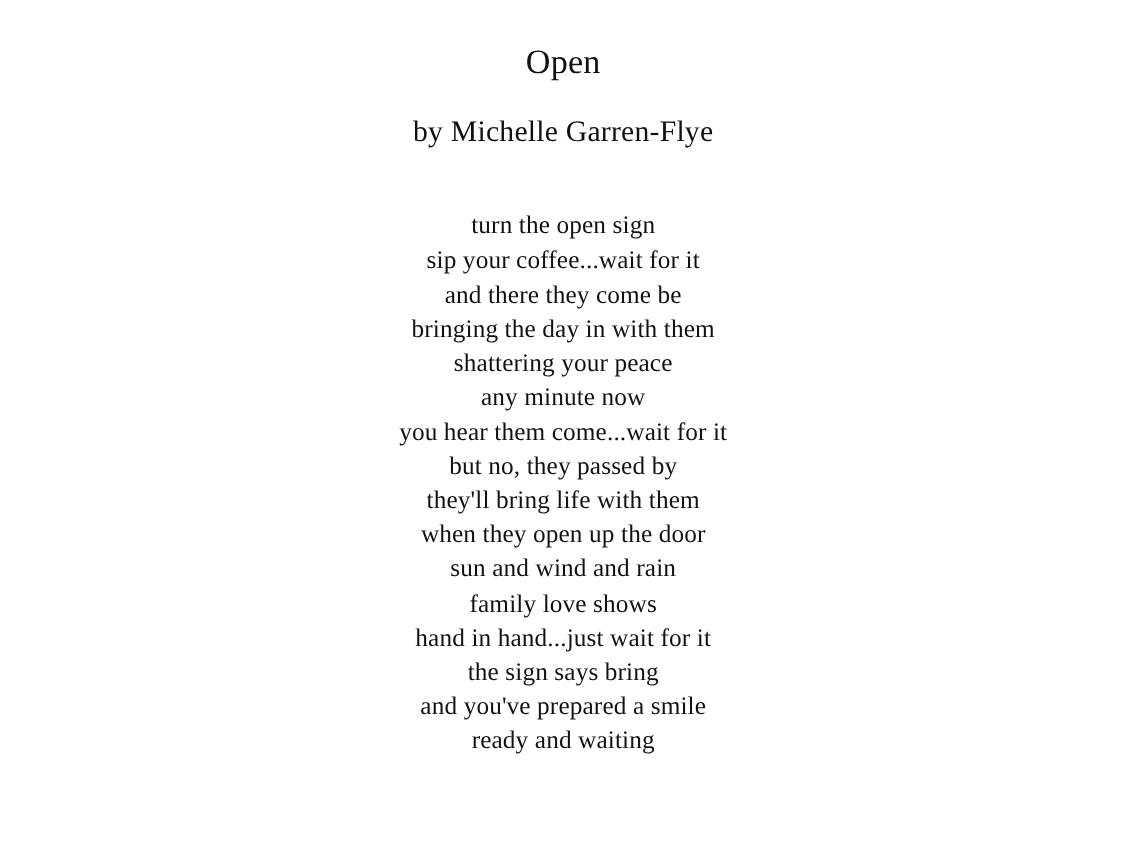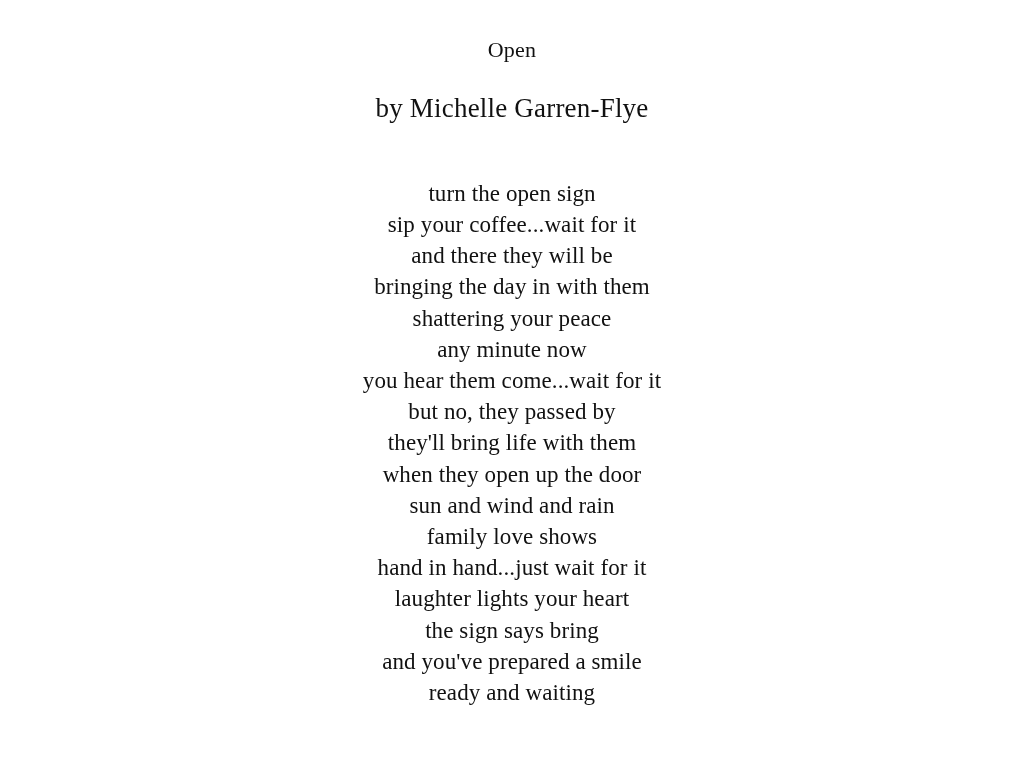--- a/index.html
+++ b/index.html
@@ -17,21 +17,21 @@
   .page {
     width: 1024px;
     height: 777px;
     box-sizing: border-box;
     padding-top: 36px;
     display: flex;
     flex-direction: column;
     align-items: center;
   }
   .poem-title {
-    font-size: 22px;
+    font-size: 31px;
     line-height: 1.3;
     text-align: center;
     margin: 0;
     font-weight: normal;
     letter-spacing: 0.2px;
   }
   .poem-byline {
     font-size: 27px;
     line-height: 1.3;
     text-align: center;
@@ -52,29 +52,28 @@
 </style>
 </head>
 <body>
 
 <div class="page">
   <h1 class="poem-title">Open</h1>
   <div class="poem-byline">by Michelle Garren-Flye</div>
   <div class="poem-body">
     <div class="poem-line">turn the open sign</div>
     <div class="poem-line">sip your coffee...wait for it</div>
-    <div class="poem-line">and there they will be</div>
+    <div class="poem-line">and there they come be</div>
     <div class="poem-line">bringing the day in with them</div>
     <div class="poem-line">shattering your peace</div>
     <div class="poem-line">any minute now</div>
     <div class="poem-line">you hear them come...wait for it</div>
     <div class="poem-line">but no, they passed by</div>
     <div class="poem-line">they'll bring life with them</div>
     <div class="poem-line">when they open up the door</div>
     <div class="poem-line">sun and wind and rain</div>
     <div class="poem-line">family love shows</div>
     <div class="poem-line">hand in hand...just wait for it</div>
-    <div class="poem-line">laughter lights your heart</div>
     <div class="poem-line">the sign says bring</div>
     <div class="poem-line">and you've prepared a smile</div>
     <div class="poem-line">ready and waiting</div>
   </div>
 </div>
 
 </body></html>

